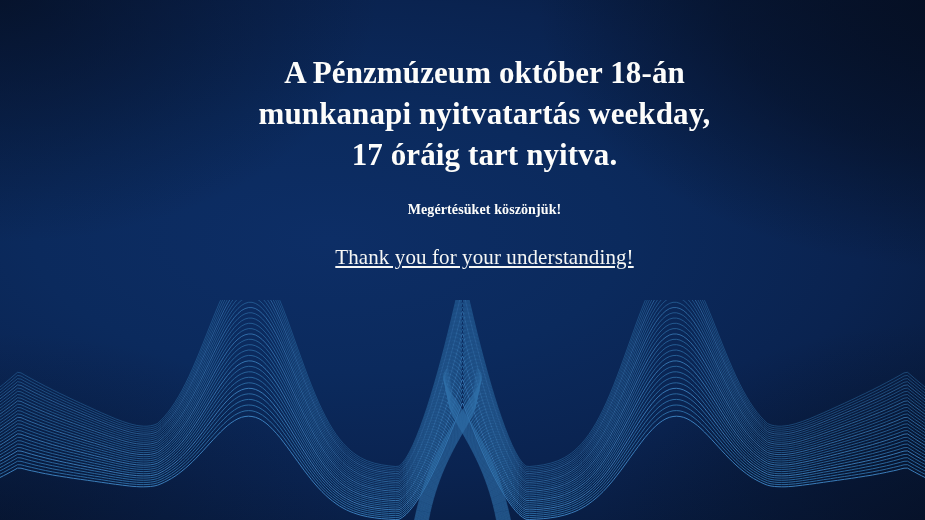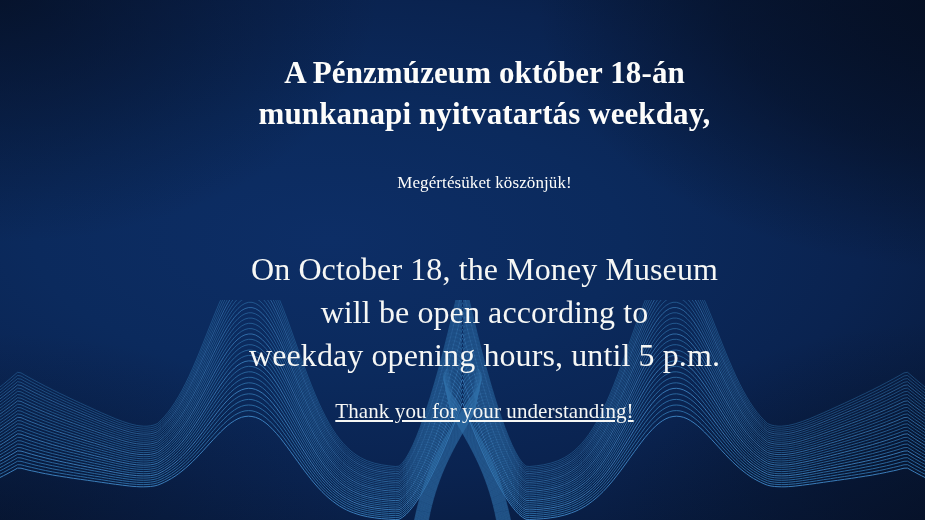--- a/index.html
+++ b/index.html
@@ -86,25 +86,25 @@
     margin-top: 52px;
     text-align: center;
     color: #fdfdfb;
     font-size: 31px;
     font-weight: bold;
     line-height: 41px;
     letter-spacing: 0.1px;
   }
   .hu-heading .ln { display: block; white-space: nowrap; }
   .hu-sub {
-    margin-top: 36px;
+    margin-top: 22px;
     text-align: center;
     color: #fdfdfb;
-    font-size: 17px;
-    font-weight: normal;
+    font-size: 14px;
+    font-weight: bold;
     line-height: 26px;
     letter-spacing: 0.1px;
   }
   .en-body {
     margin-top: 52px;
     text-align: center;
     color: #f6f7f5;
     font-size: 32px;
     font-weight: normal;
     line-height: 43px;
@@ -218,26 +218,22 @@
         <path d="M 414.5 220 C 436.1 114.0 498.5 86.0 476.9 68.0" fill="none" stroke="#2E6FA8" stroke-width="0.9" stroke-opacity="0.55"></path>
         <path d="M 414.5 220 C 436.1 114.0 498.5 86.0 476.9 68.0" fill="none" stroke="#2E6FA8" stroke-width="0.9" stroke-opacity="0.55" transform="translate(925.0,0) scale(-1,1)"></path>
       </g>
   </svg>
 
   <div class="content">
 
     <div class="hu-heading">
       <span class="ln">A Pénzmúzeum október 18-án</span>
       <span class="ln">munkanapi nyitvatartás weekday,</span>
+      <span class="ln">17 óráig tart nyitva.</span>
     </div>
 
     <div class="hu-sub">Megértésüket köszönjük!</div>
 
-    <div class="en-body">
-      <span class="ln">On October 18, the Money Museum</span>
-      <span class="ln">will be open according to</span>
-      <span class="ln">weekday opening hours, until 5 p.m.</span>
-    </div>
 
     <div class="en-sub">Thank you for your understanding!</div>
 
   </div>
 </div>
 
 </body></html>

